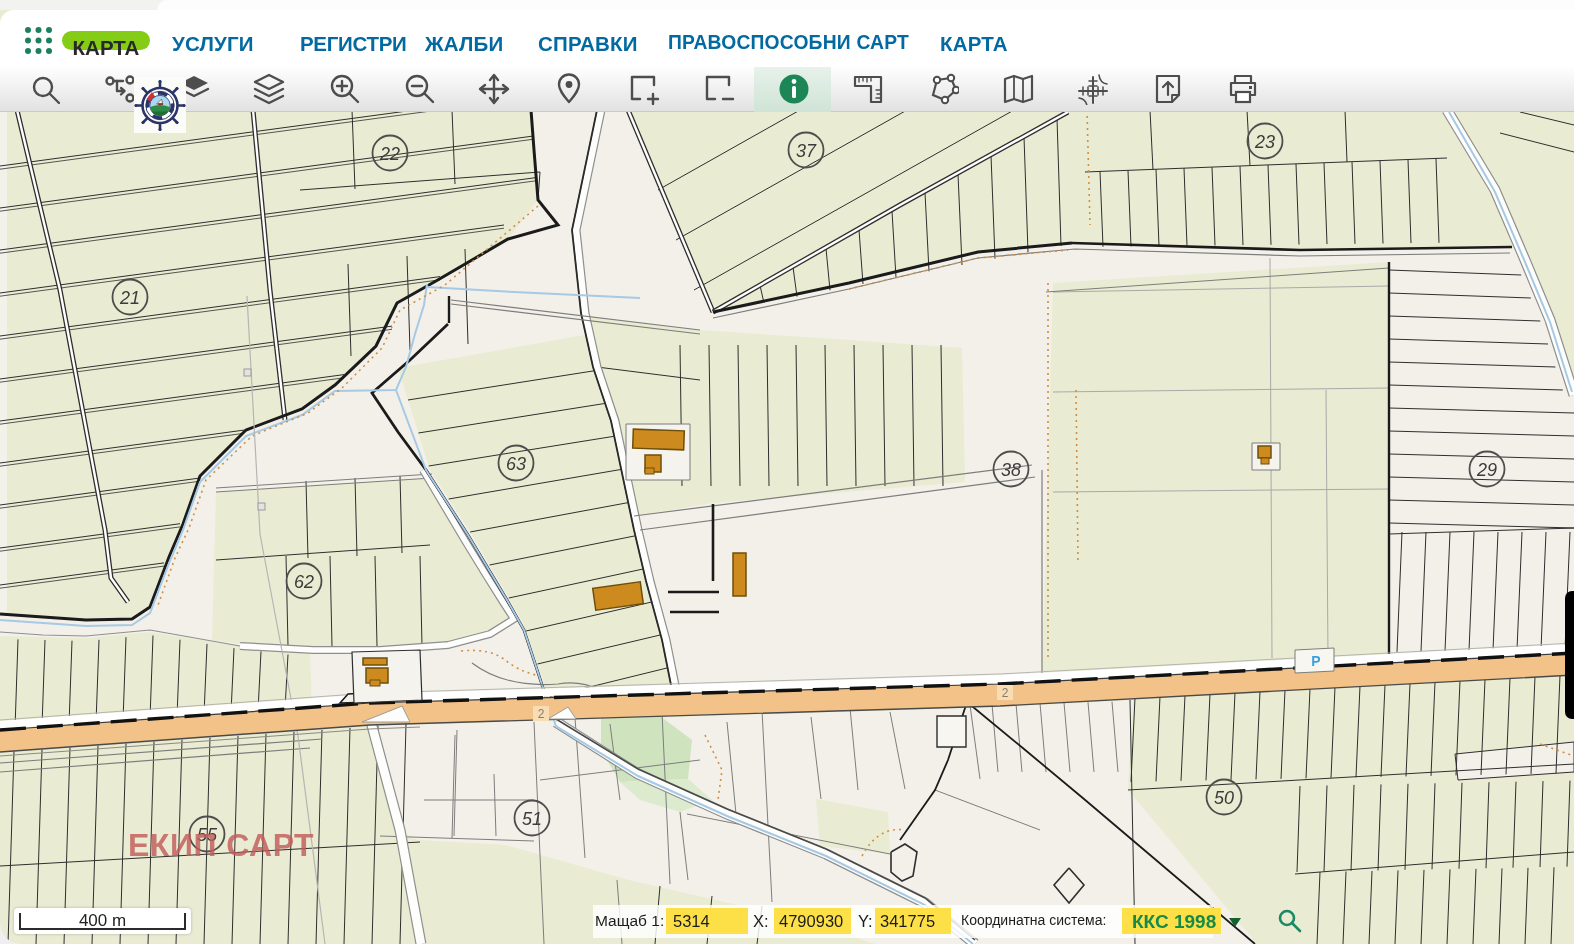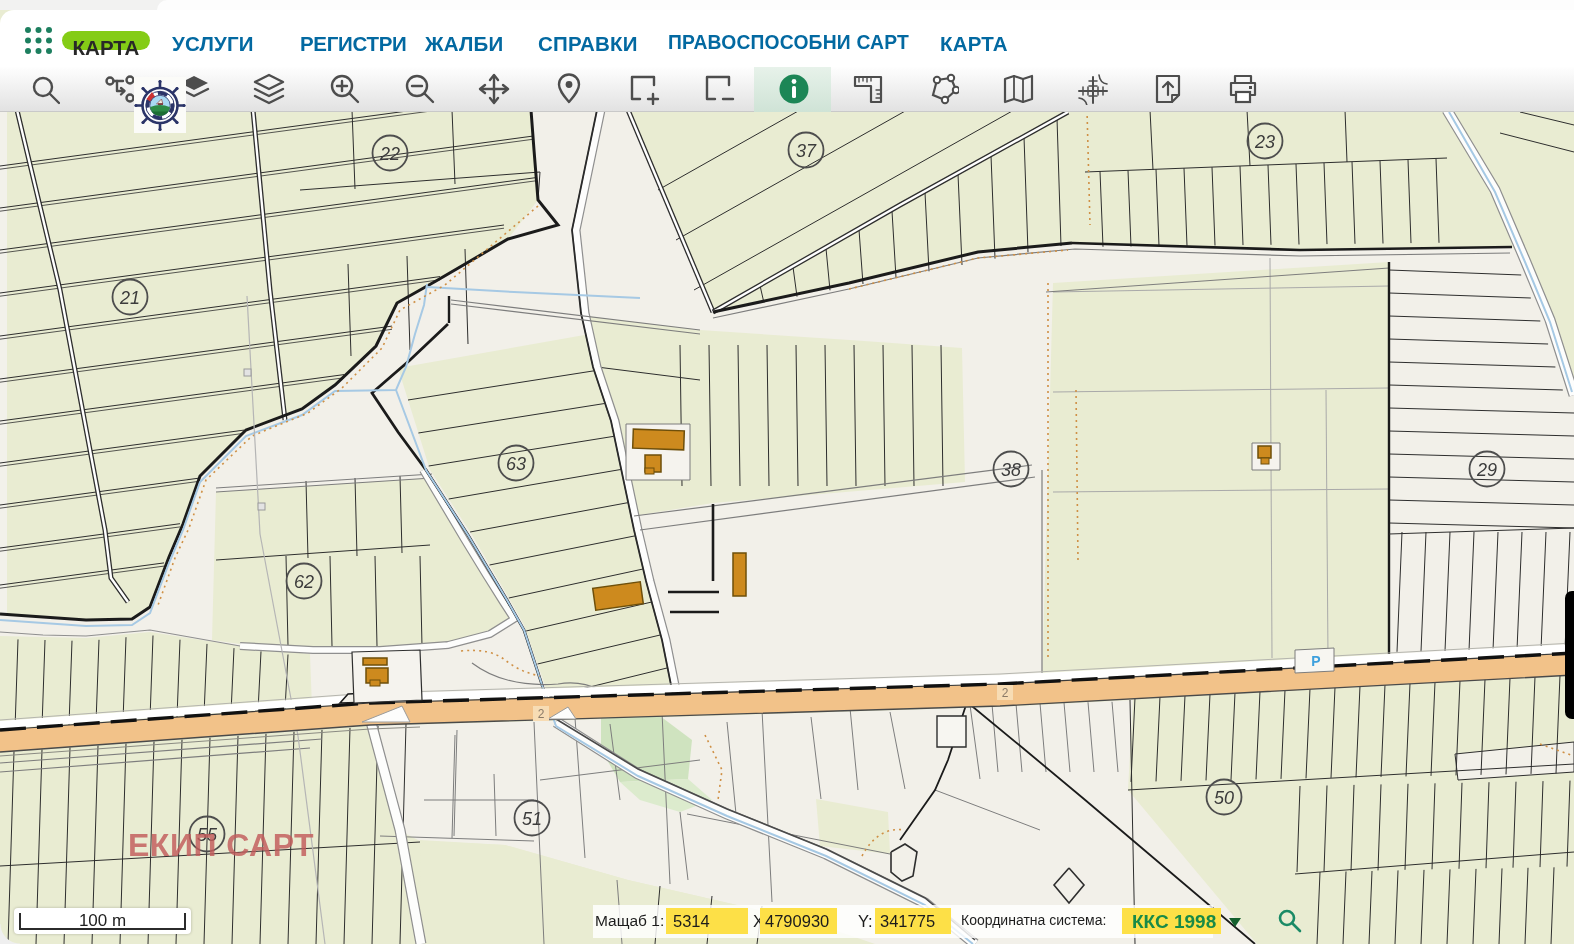--- a/index.html
+++ b/index.html
@@ -525,33 +525,33 @@
 <polygon points="-3.5,-1.5 1.5,-6.5 2.8,-1.8" fill="#f0ece2" stroke="#8a4444" stroke-width="0.7"></polygon>
 <rect x="-2" y="-2.2" width="5" height="1.6" fill="#7a3030"></rect>
 </g>
   </svg>
 <div style="position:absolute;left:1565px;top:591px;width:9px;height:128px;background:#000;border-radius:7px 0 0 7px;z-index:6"></div>
 
 <div class="sbar">
 <span style="left:2px;font-size:15.5px">Мащаб 1:</span>
 <div class="sbox" style="left:73px;width:82px;padding:4px 0 0 7px">5314</div>
 <span style="left:160px">X:</span>
-<div class="sbox" style="left:167px;width:77px;padding:4px 0 0 5px">4790930</div>
+<div class="sbox" style="left:181px;width:77px;padding:4px 0 0 5px">4790930</div>
 <span style="left:265px">Y:</span>
 <div class="sbox" style="left:282px;width:76px;padding:4px 0 0 5px">341775</div>
 <span style="left:368px;font-size:14px">Координатна система:</span>
 <div class="sbox" style="left:529px;width:99px;padding:3px 0 0 10px;color:#188a47;font-weight:bold;font-size:19px">ККС 1998</div>
 <svg width="16" height="12" viewBox="0 0 16 12" style="position:absolute;left:634px;top:11px">
       <polygon points="2,2 14,2 8,11" fill="#14602e"></polygon>
     </svg>
 <svg width="26" height="26" viewBox="0 0 26 26" style="position:absolute;left:684px;top:3px">
       <circle cx="10" cy="10" r="7" fill="none" stroke="#1a8a66" stroke-width="2.6"></circle>
       <line x1="15" y1="15" x2="23" y2="23" stroke="#1a8a66" stroke-width="2.6" stroke-linecap="round"></line>
     </svg>
 </div>
 
 <div class="scalebar">
 <svg width="177" height="26">
       <polyline points="6,5 6,21 171,21 171,5" fill="none" stroke="#2b2b2b" stroke-width="2"></polyline>
     </svg>
-<div style="position:absolute;left:0;top:3px;width:177px;text-align:center;font-size:17px;color:#222">100 m</div>
+<div style="position:absolute;left:0;top:3px;width:177px;text-align:center;font-size:17px;color:#222">400 m</div>
 </div>
 
 <div style="position:absolute;left:0;top:924px;width:20px;height:20px;background:radial-gradient(circle at 20px 0px, transparent 19px, #efefef 20px);z-index:7"></div>
 </body></html>

